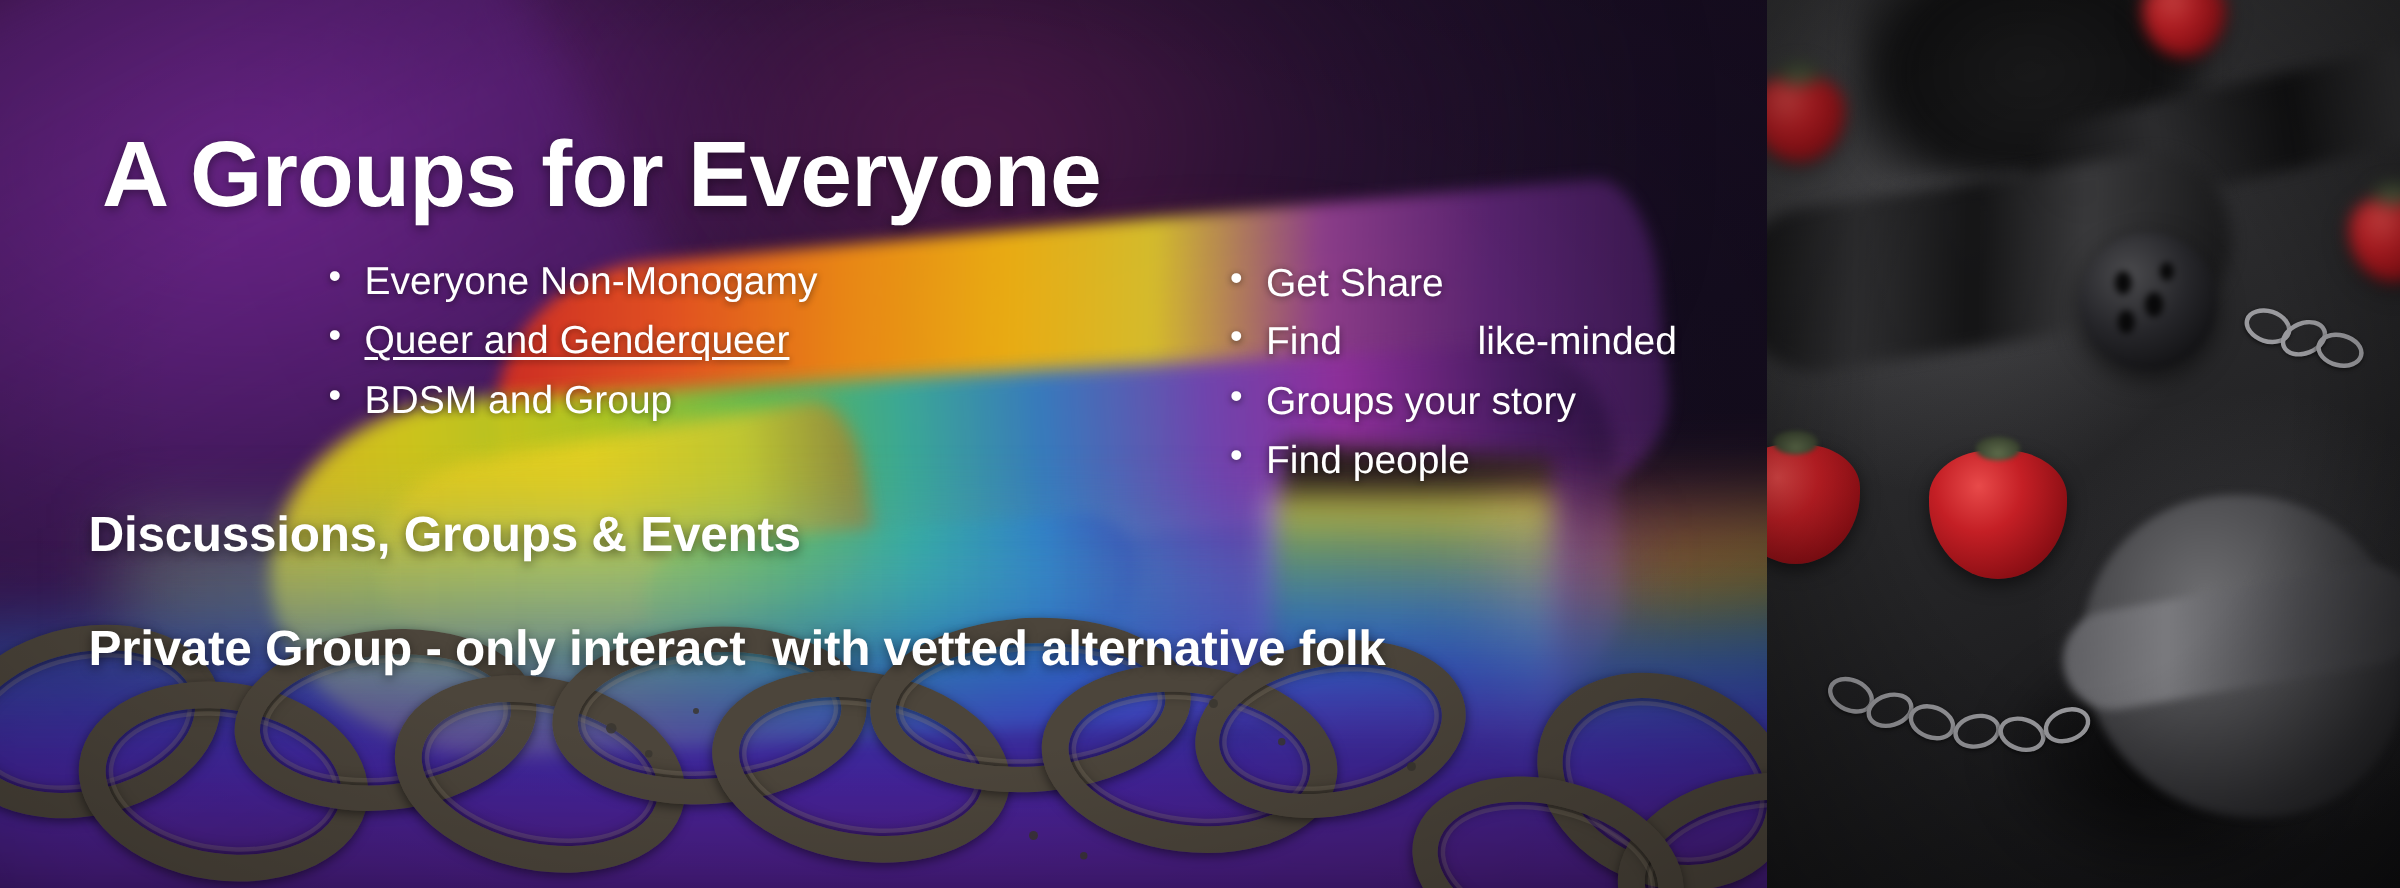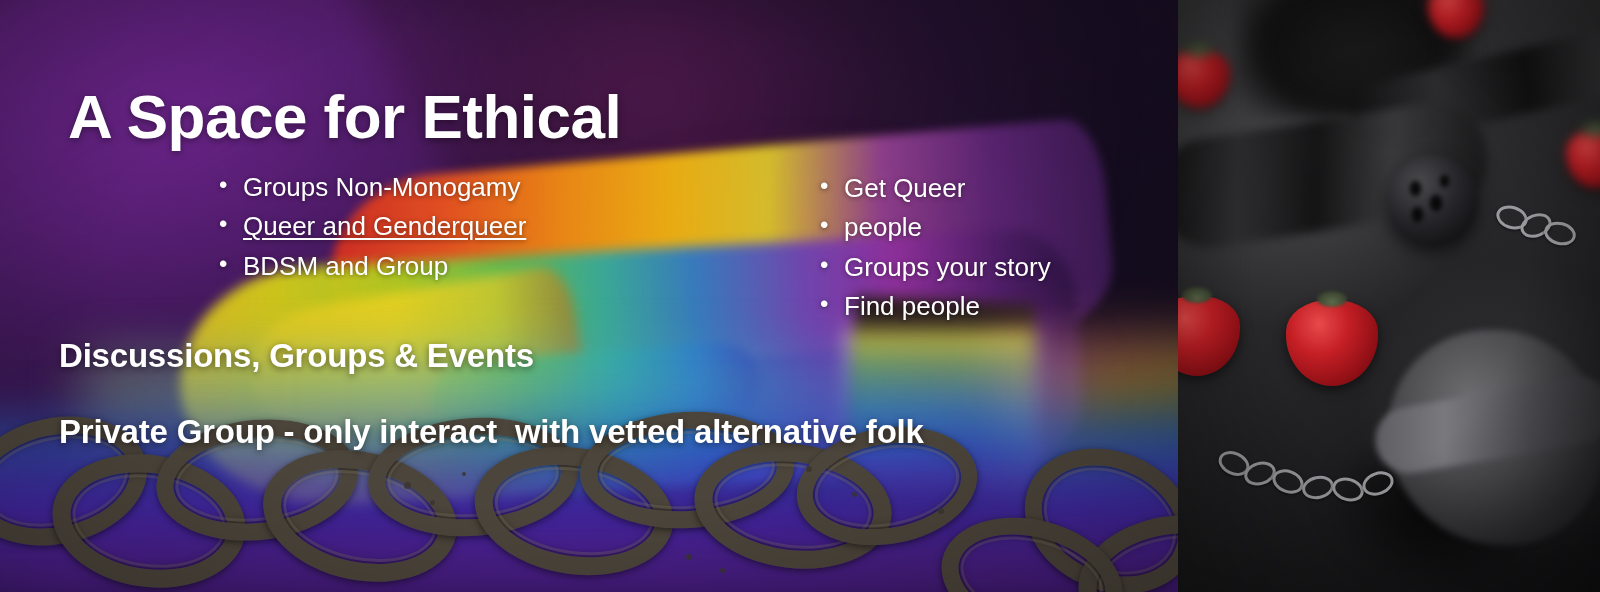--- a/index.html
+++ b/index.html
@@ -501,32 +501,32 @@
     <div class="speck" style="left:720px; top:568px; width:5px; height:5px;"></div>
     <div class="speck" style="left:806px; top:466px; width:6px; height:6px;"></div>
     <div class="speck" style="left:852px; top:492px; width:5px; height:5px;"></div>
     <div class="speck" style="left:938px; top:508px; width:6px; height:6px;"></div>
 
     <div class="vignette"></div>
   </div>
 
   <div id="text-layer">
 
-    <div class="headline">A Space for Ethical</div>
+    <div class="headline">A Groups for Everyone</div>
 
     <ul class="bullets" id="bullets-left">
-      <li><span>Groups Non-Monogamy</span></li>
+      <li><span>Everyone Non-Monogamy</span></li>
       <li><span class="spell-underline">Queer and Genderqueer</span></li>
       <li><span>BDSM and Group</span></li>
     </ul>
 
     <ul class="bullets" id="bullets-right">
-      <li><span>Get Queer</span></li>
+      <li><span>Get Share</span></li>
       <li class="justified">
-        <span class="rest">people</span>
+        <span class="j">Find like-minded</span>
       </li>
       <li><span>Groups your story</span></li>
       <li><span>Find people</span></li>
     </ul>
 
     <div class="subline" id="subline-2">Private Group - only interact  with vetted alternative folk</div>
 
     <div class="subline" id="subline-1">Discussions, Groups &amp; Events</div>
   </div>
 

